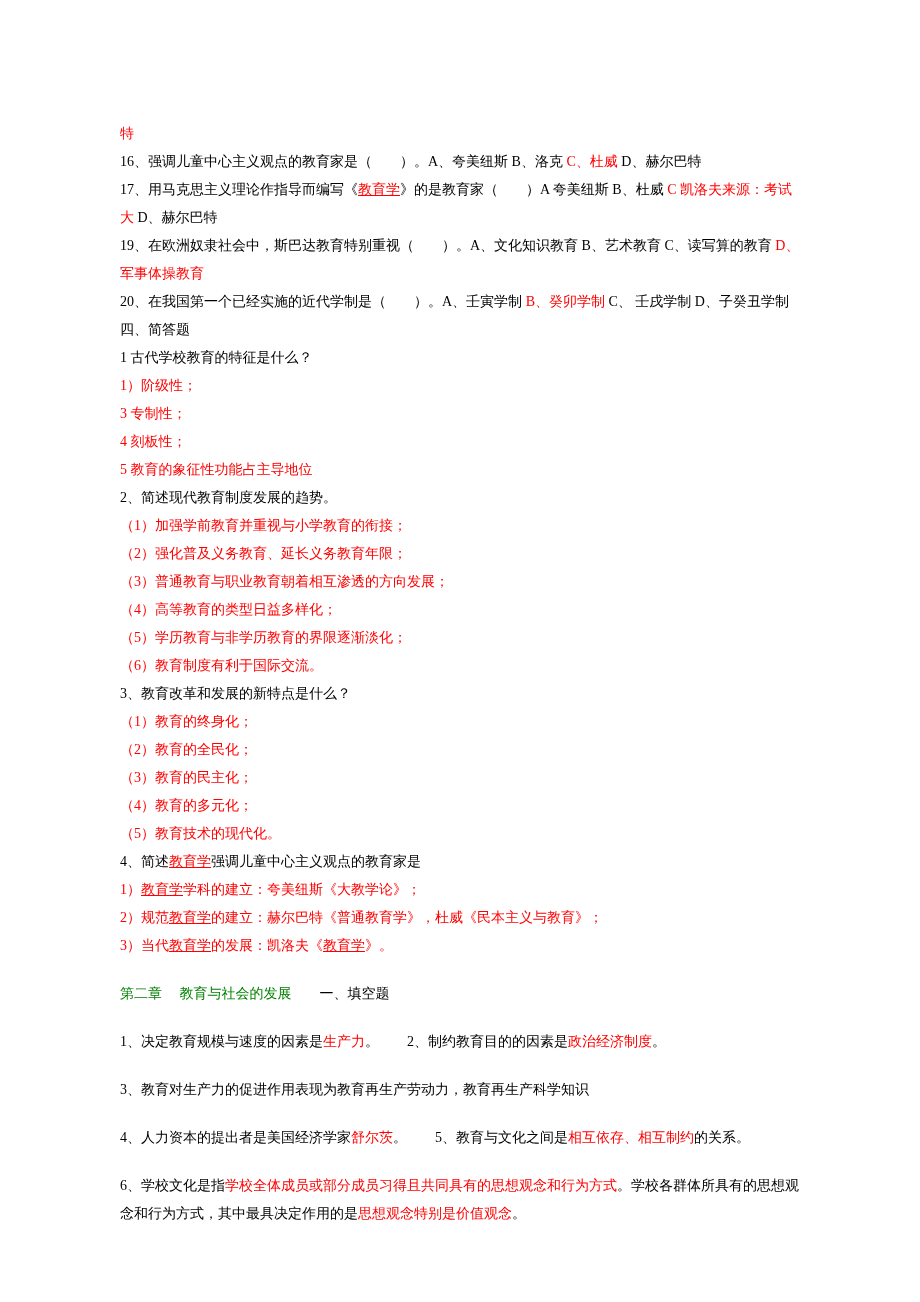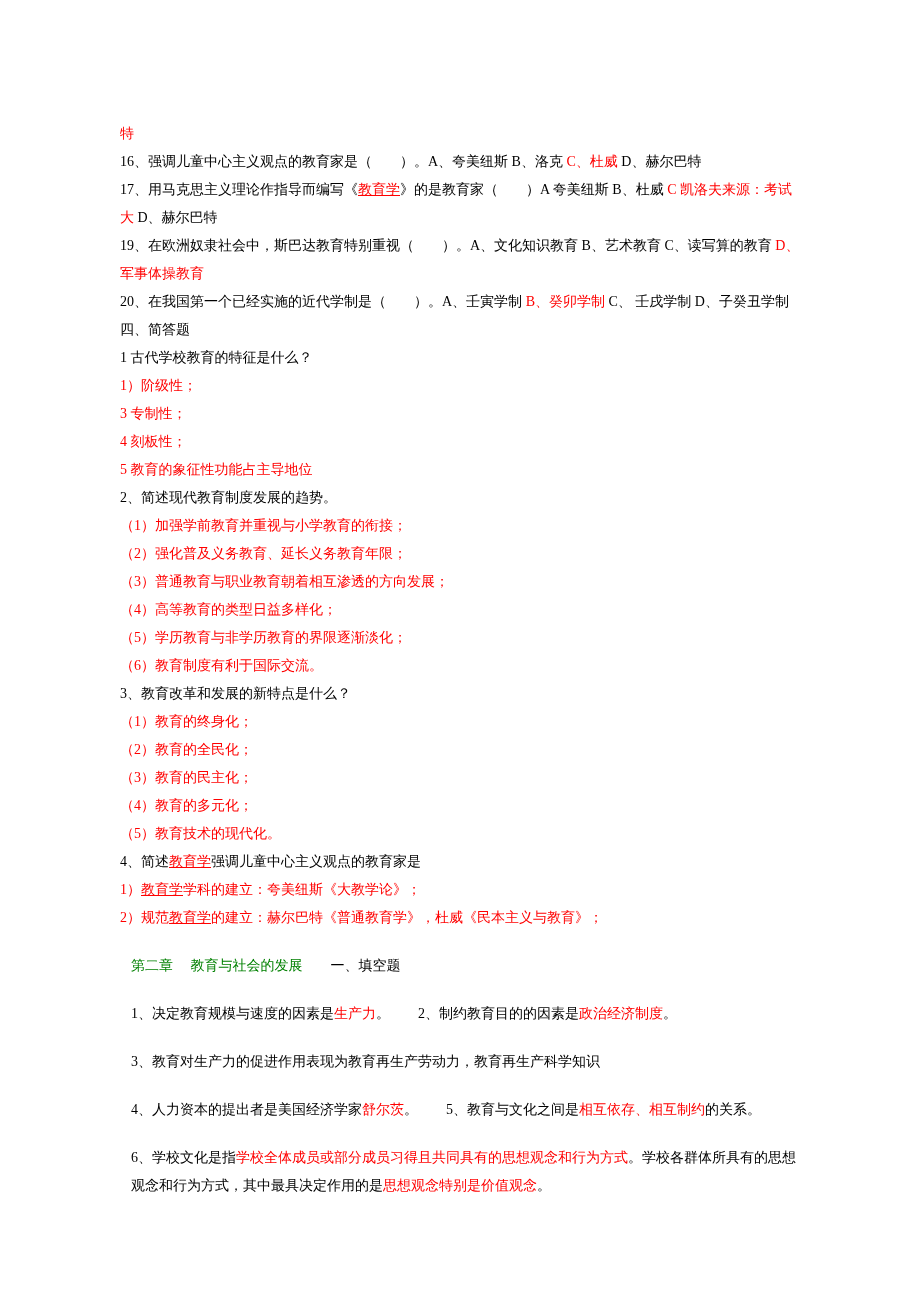--- a/index.html
+++ b/index.html
@@ -10,21 +10,21 @@
       margin: 0;
       padding: 120px;
       box-sizing: border-box;
       color: #000;
       background: #fff;
     }
     .red { color: #ff0000; }
     .green { color: #008000; }
     .link { color: #ff0000; text-decoration: underline; text-align: center; }
     p { margin: 0; }
-    .section-gap { margin-top: 20px; margin-left: 11px; }
+    .section-gap { margin-top: 20px; }
   </style>
 </head>
 <body>
 
 <div id="content">
     <p><span class="red">特</span></p>
     <p><span>16、强调儿童中心主义观点的教育家是（　　）。A、夸美纽斯 B、洛克 </span><span class="red">C、杜威</span><span> D、赫尔巴特</span></p>
     <p><span>17、用马克思主义理论作指导而编写《</span><span class="link">教育学</span><span>》的是教育家（　　）A 夸美纽斯 B、杜威 </span><span class="red">C 凯洛夫来源：考试大</span><span> D、赫尔巴特</span></p>
     <p><span>19、在欧洲奴隶社会中，斯巴达教育特别重视（　　）。A、文化知识教育 B、艺术教育 C、读写算的教育 </span><span class="red">D、军事体操教育</span></p>
     <p><span>20、在我国第一个已经实施的近代学制是（　　）。A、壬寅学制 </span><span class="red">B、癸卯学制</span><span> C、 壬戌学制 D、子癸丑学制</span></p>
@@ -43,18 +43,19 @@
     <p><span class="red">（6）教育制度有利于国际交流。</span></p>
     <p><span>3、教育改革和发展的新特点是什么？</span></p>
     <p><span class="red">（1）教育的终身化；</span></p>
     <p><span class="red">（2）教育的全民化；</span></p>
     <p><span class="red">（3）教育的民主化；</span></p>
     <p><span class="red">（4）教育的多元化；</span></p>
     <p><span class="red">（5）教育技术的现代化。</span></p>
     <p><span>4、简述</span><span class="link">教育学</span><span>强调儿童中心主义观点的教育家是</span></p>
     <p><span class="red">1）</span><span class="link">教育学</span><span class="red">学科的建立：夸美纽斯《大教学论》；</span></p>
     <p><span class="red">2）规范</span><span class="link">教育学</span><span class="red">的建立：赫尔巴特《普通教育学》，杜威《民本主义与教育》；</span></p>
+    <p><span class="red">3）当代</span><span class="link">教育学</span><span class="red">的发展：凯洛夫《</span><span class="link">教育学</span><span class="red">》。</span></p>
     <p class="section-gap"><span class="green">第二章　 教育与社会的发展</span><span>　　一、填空题</span></p>
     <p class="section-gap"><span>1、决定教育规模与速度的因素是</span><span class="red">生产力</span><span>。　　2、制约教育目的的因素是</span><span class="red">政治经济制度</span><span>。</span></p>
     <p class="section-gap"><span>3、教育对生产力的促进作用表现为教育再生产劳动力，教育再生产科学知识</span></p>
     <p class="section-gap"><span>4、人力资本的提出者是美国经济学家</span><span class="red">舒尔茨</span><span>。　　5、教育与文化之间是</span><span class="red">相互依存、相互制约</span><span>的关系。</span></p>
     <p class="section-gap"><span>6、学校文化是指</span><span class="red">学校全体成员或部分成员习得且共同具有的思想观念和行为方式</span><span>。学校各群体所具有的思想观念和行为方式，其中最具决定作用的是</span><span class="red">思想观念特别是价值观念</span><span>。</span></p>
   </div>
 
 </body></html>

